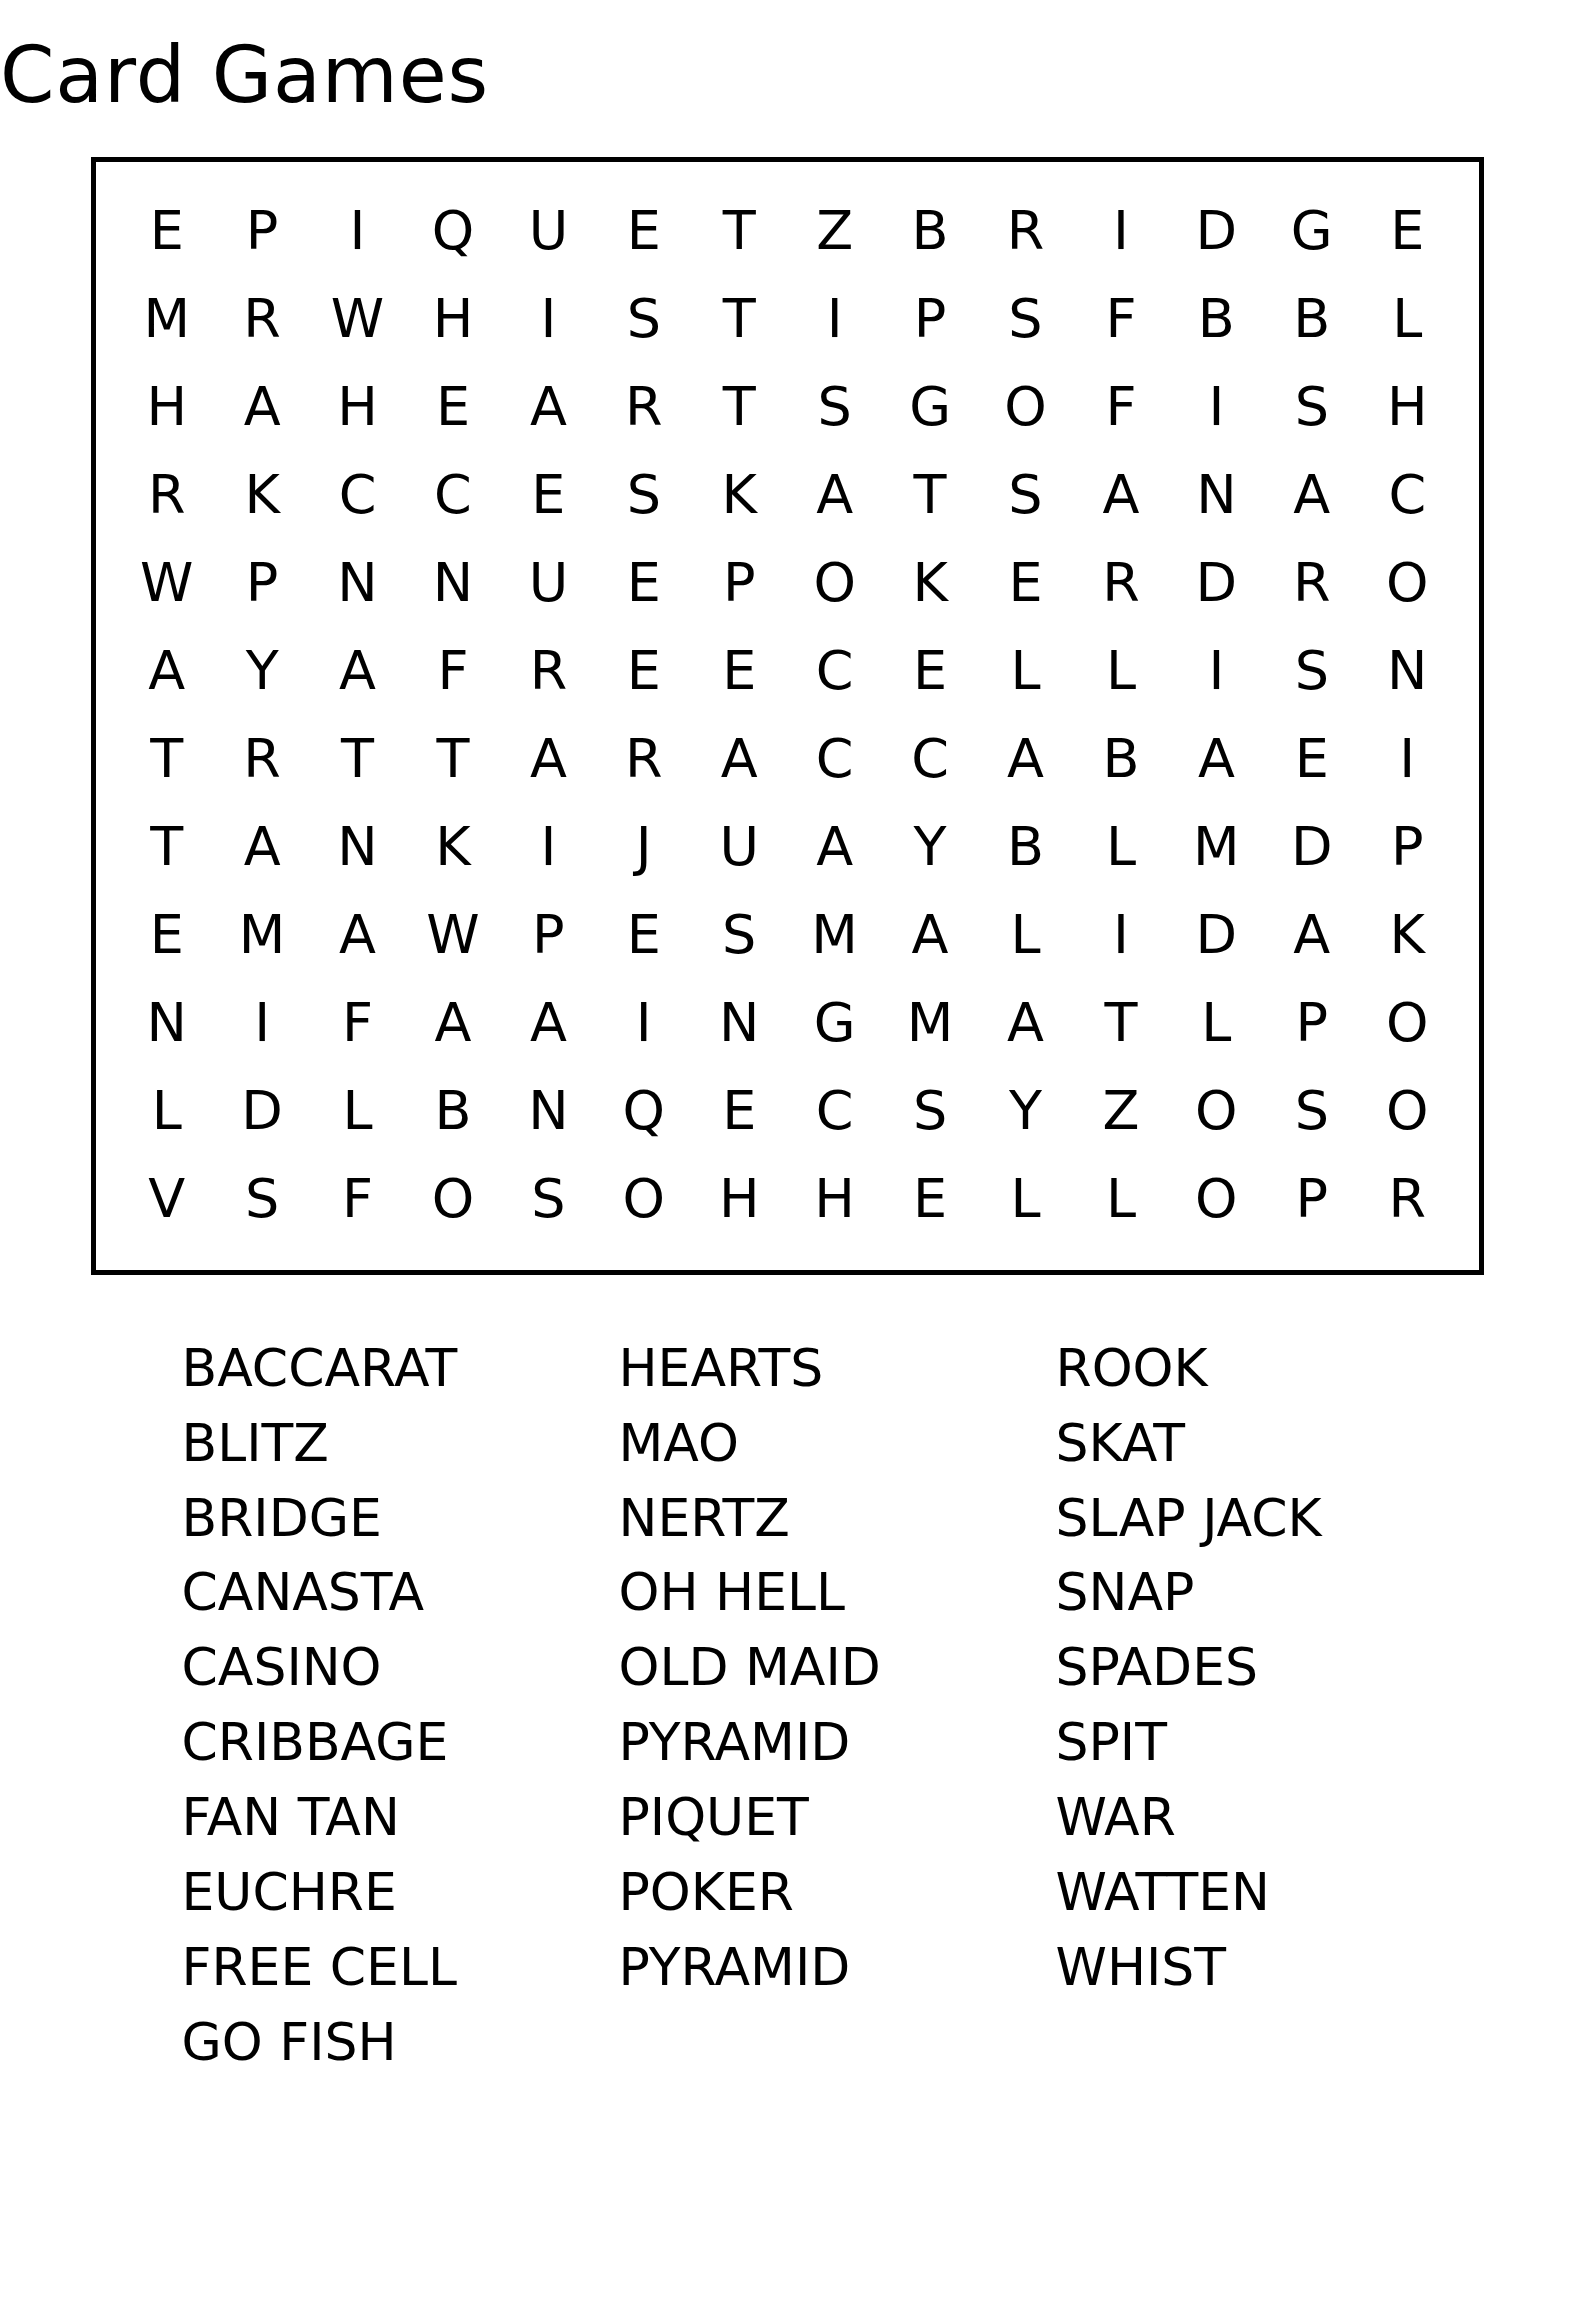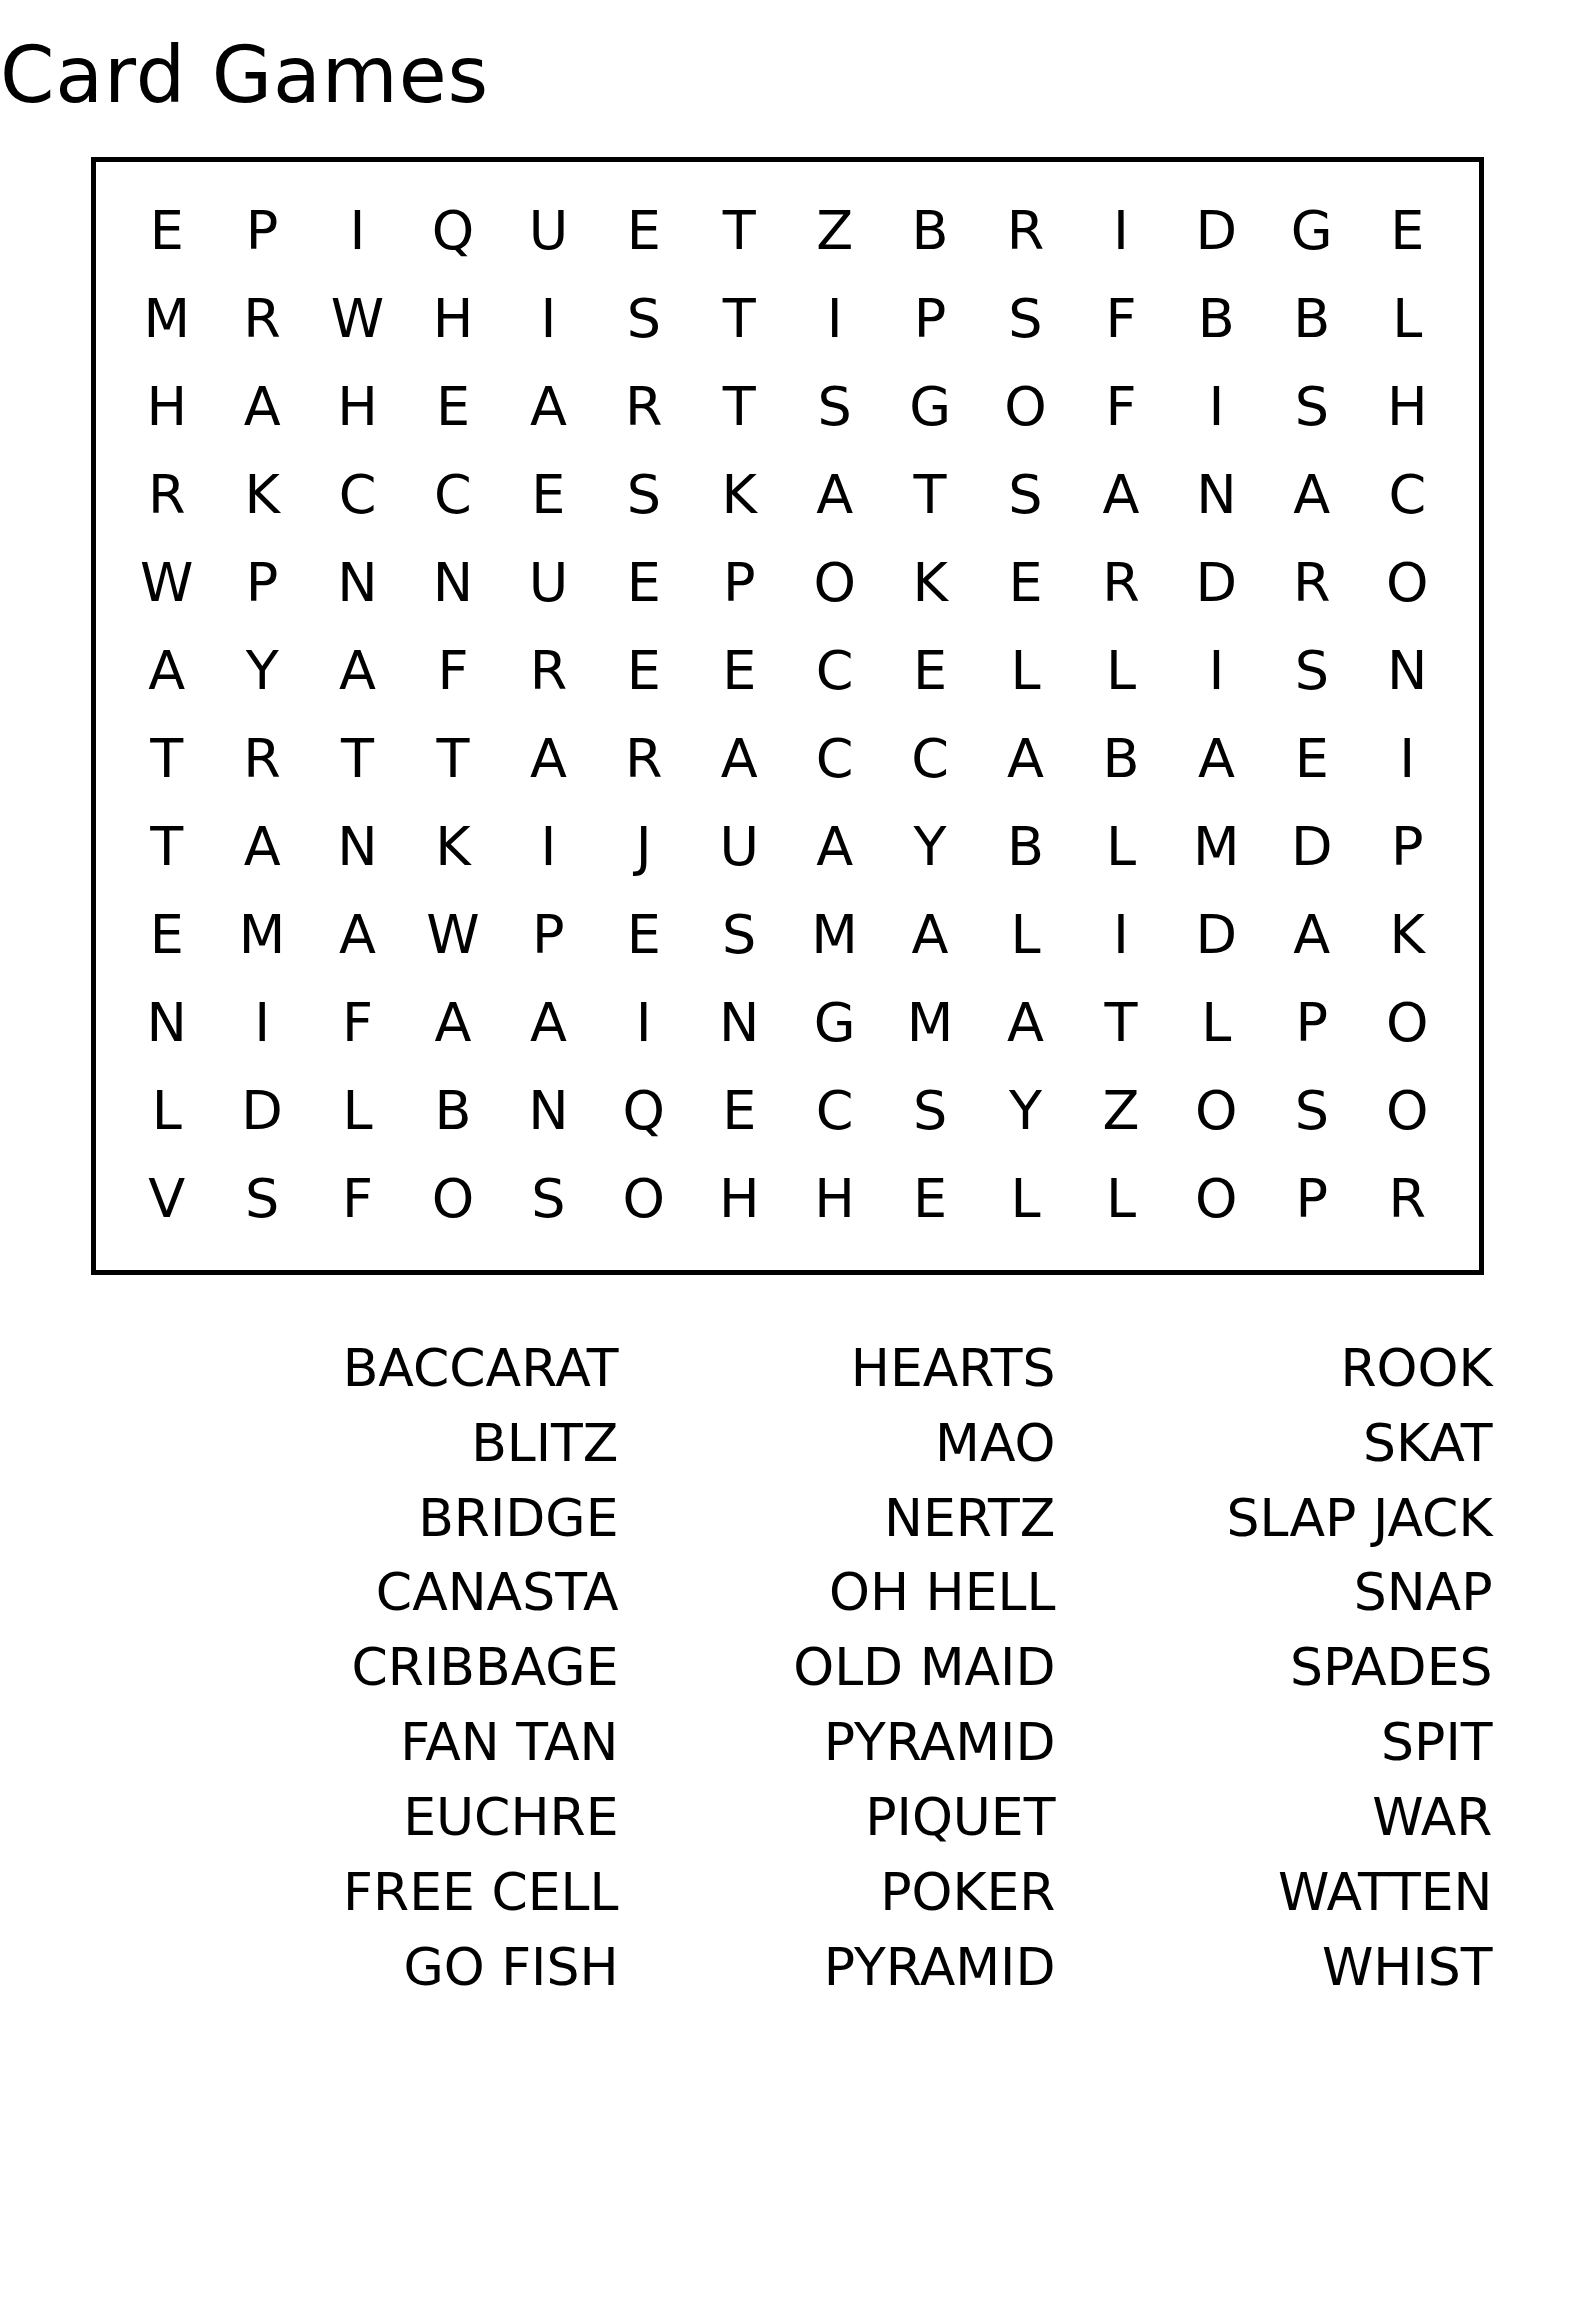--- a/index.html
+++ b/index.html
@@ -64,21 +64,20 @@
     width: 484px;
     box-sizing: border-box;
   }
   .words-col:nth-child(2) { width: 484px; }
   .word {
     font-size: 52px;
     line-height: 1.44;
     white-space: nowrap;
     font-family: "DejaVu Sans", sans-serif;
     letter-spacing: 0px;
-    text-align: right;
   }
 </style>
 </head>
 <body>
 
 <div class="page">
 
   <h1 class="title">Card Games</h1>
 
   <div class="grid-wrap">
@@ -279,20 +278,21 @@
         </tbody>
     </table>
   </div>
 
   <div class="words">
     <div class="words-col" id="wcol0">
         <div class="word">BACCARAT</div>
         <div class="word">BLITZ</div>
         <div class="word">BRIDGE</div>
         <div class="word">CANASTA</div>
+        <div class="word">CASINO</div>
         <div class="word">CRIBBAGE</div>
         <div class="word">FAN TAN</div>
         <div class="word">EUCHRE</div>
         <div class="word">FREE CELL</div>
         <div class="word">GO FISH</div>
       </div>
     <div class="words-col" id="wcol1">
         <div class="word">HEARTS</div>
         <div class="word">MAO</div>
         <div class="word">NERTZ</div>

